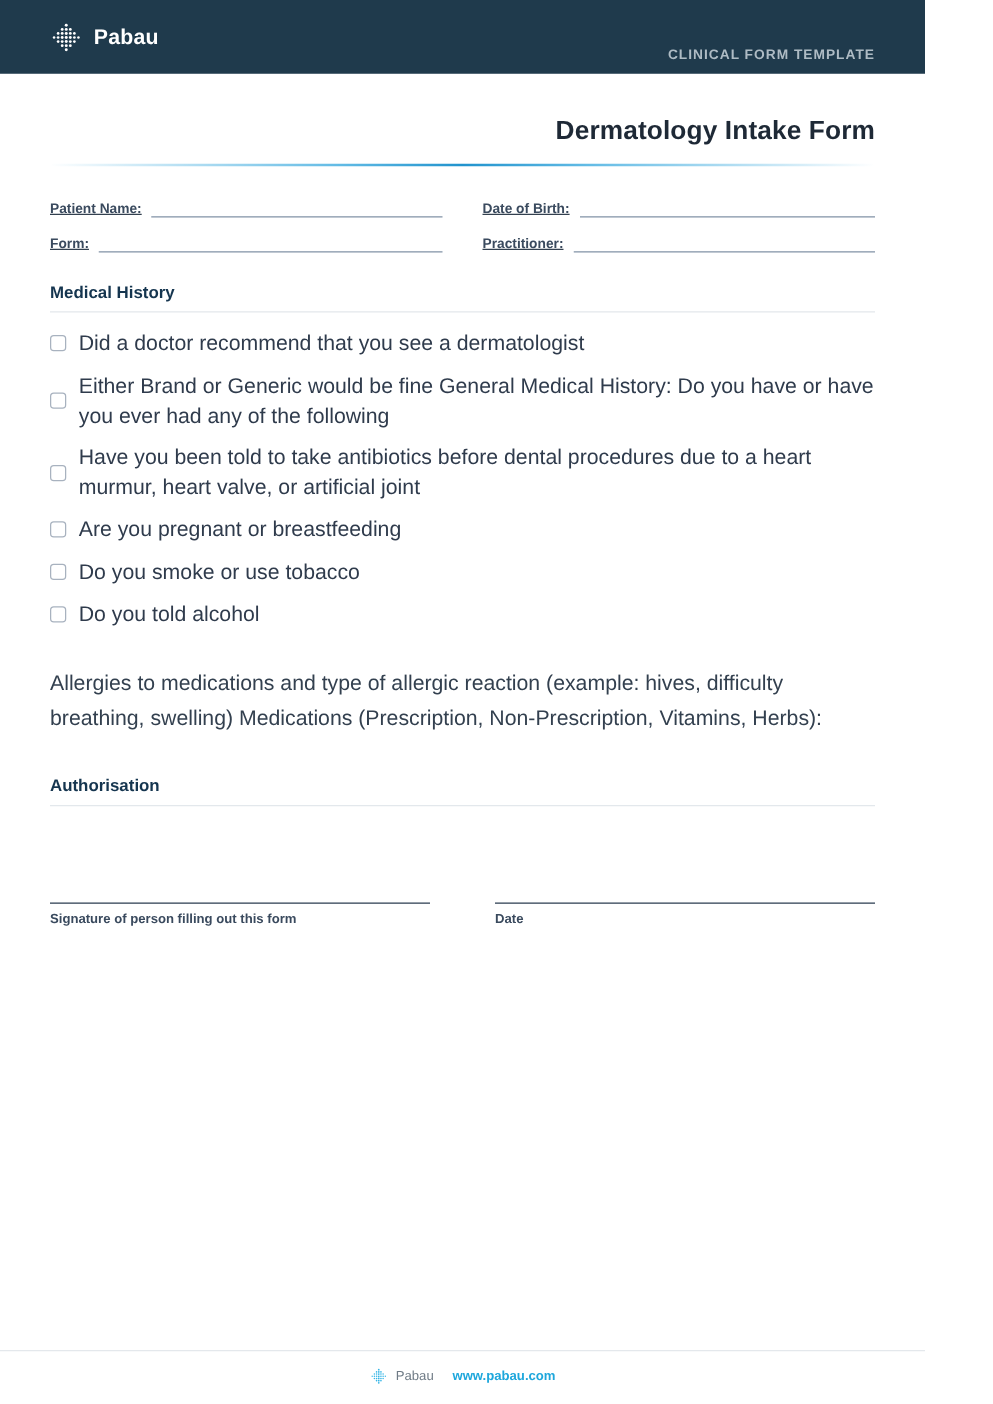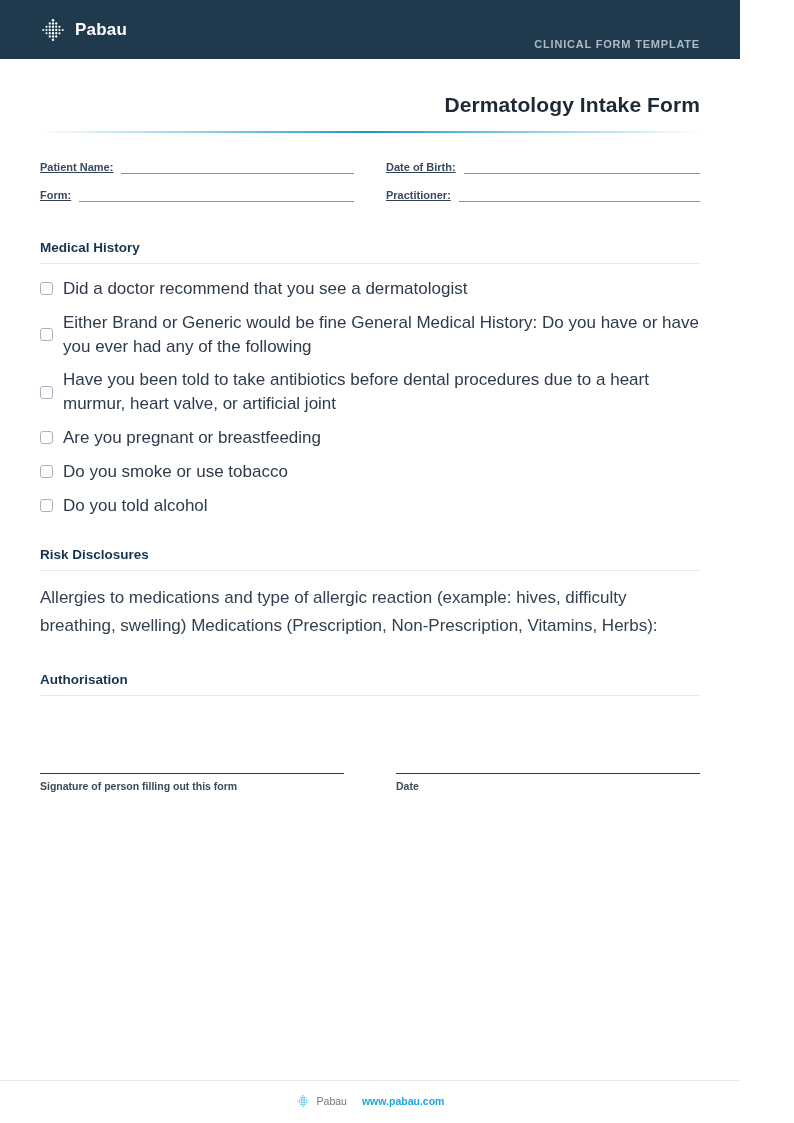--- a/index.html
+++ b/index.html
@@ -80,21 +80,21 @@
     padding-bottom: 1px;
   }
   .field-line {
     flex: 1;
     margin-left: 8px;
     border-bottom: 1px solid #8192a6;
     height: 13px;
   }
 
   
-  .section { margin-top: 38px; }
+  .section { margin-top: 24px; }
   .section-heading {
     font-size: 13.5px;
     font-weight: 700;
     color: #15354f;
     padding-bottom: 8px;
     border-bottom: 1px solid #e3e8ec;
   }
 
   
   .checkbox-list { margin-top: 13px; }
@@ -263,21 +263,20 @@
           <span class="checkbox-label">Do you smoke or use tobacco</span>
         </div>
         <div class="checkbox-row">
           <span class="checkbox"></span>
           <span class="checkbox-label">Do you told alcohol</span>
         </div>
       </div>
     </section>
 
     <section class="section" style="margin-top:30px;">
-      <h2 class="section-heading">Risk Disclosures</h2>
       <p class="risk-body">Allergies to medications and type of allergic reaction (example: hives, difficulty breathing, swelling) Medications (Prescription, Non-Prescription, Vitamins, Herbs):</p>
     </section>
 
     <section class="section" style="margin-top:32px;">
       <h2 class="section-heading">Authorisation</h2>
       <div class="signature-grid">
         <div class="signature-slot">
           <div class="sig-line"></div>
           <div class="sig-label">Signature of person filling out this form</div>
         </div>

